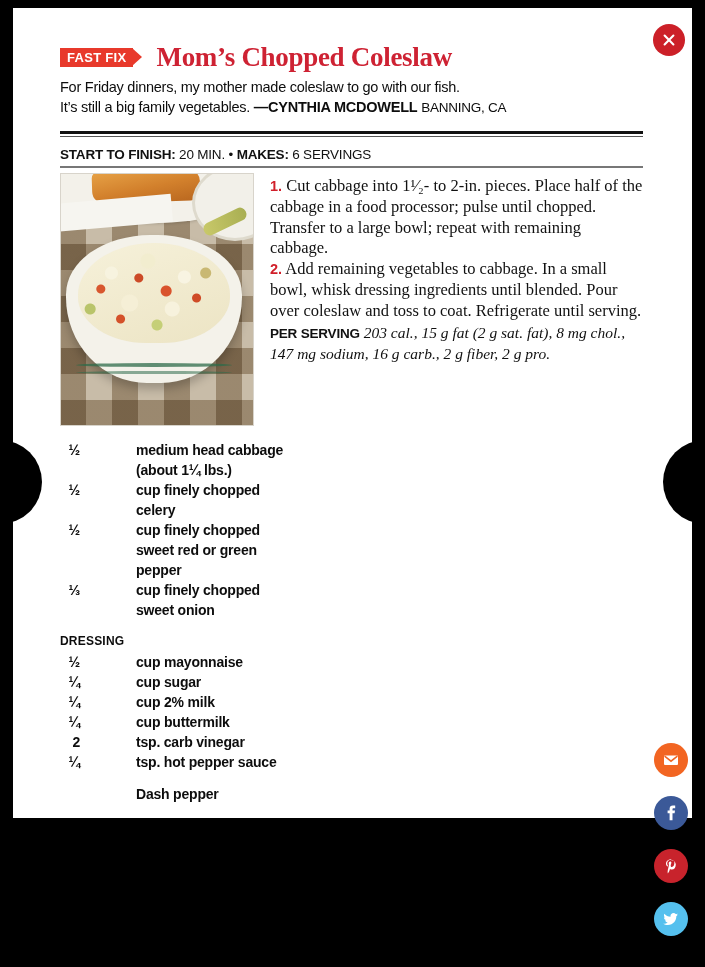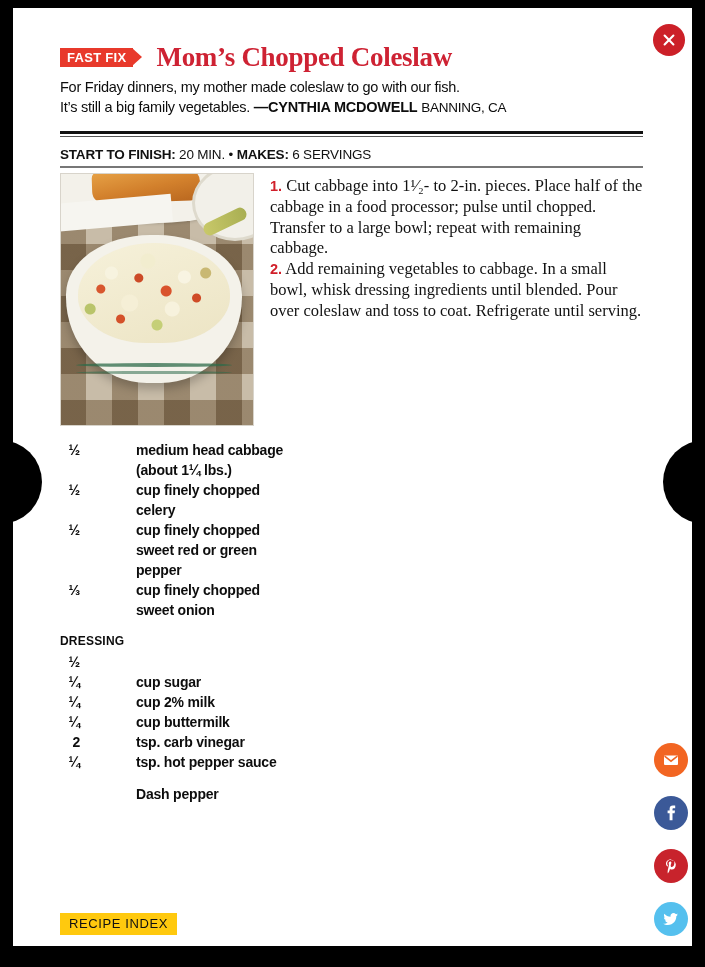--- a/index.html
+++ b/index.html
@@ -18,21 +18,21 @@
     height: 967px;
     background: #000;
   }
 
   
   #page {
     position: absolute;
     left: 13px;
     top: 8px;
     width: 679px;
-    height: 938px;
+    height: 810px;
     background: #ffffff;
     overflow: hidden;
   }
 
   
   .hdr { position: absolute; left: 47px; top: 34px; width: 583px; }
 
   .title-row {
     display: flex;
     align-items: center;
@@ -346,20 +346,24 @@
 
     <div class="directions">
       <div>
         <span class="stepno">1.</span>
         <span>Cut cabbage into 1¹⁄₂- to 2-in. pieces. Place half of the cabbage in a food processor; pulse until chopped. Transfer to a large bowl; repeat with remaining cabbage.</span>
       </div>
       <div>
         <span class="stepno">2.</span>
         <span>Add remaining vegetables to cabbage. In a small bowl, whisk dressing ingredients until blended. Pour over coleslaw and toss to coat. Refrigerate until serving.</span>
       </div>
+      <div class="nutri">
+        <span class="lbl">PER SERVING</span>
+        <span>203 cal., 15 g fat (2 g sat. fat), 8 mg chol., 147 mg sodium, 16 g carb., 2 g fiber, 2 g pro.</span>
+      </div>
     </div>
 
     <div class="ingredients">
 
       <div>
         <div class="ing-row">
           <span class="ing-amt">½</span>
           <span class="ing-txt">medium head cabbage (about 1¼ lbs.)</span>
         </div>
         <div class="ing-row">
@@ -374,20 +378,21 @@
           <span class="ing-amt">⅓</span>
           <span class="ing-txt">cup finely chopped sweet onion</span>
         </div>
       </div>
 
       <div class="sec-label">DRESSING</div>
 
       <div>
         <div class="ing-row">
           <span class="ing-amt">½</span>
+          <span class="ing-txt">cup mayonnaise</span>
         </div>
         <div class="ing-row">
           <span class="ing-amt">¼</span>
           <span class="ing-txt">cup sugar</span>
         </div>
         <div class="ing-row">
           <span class="ing-amt">¼</span>
           <span class="ing-txt">cup 2% milk</span>
         </div>
         <div class="ing-row">

